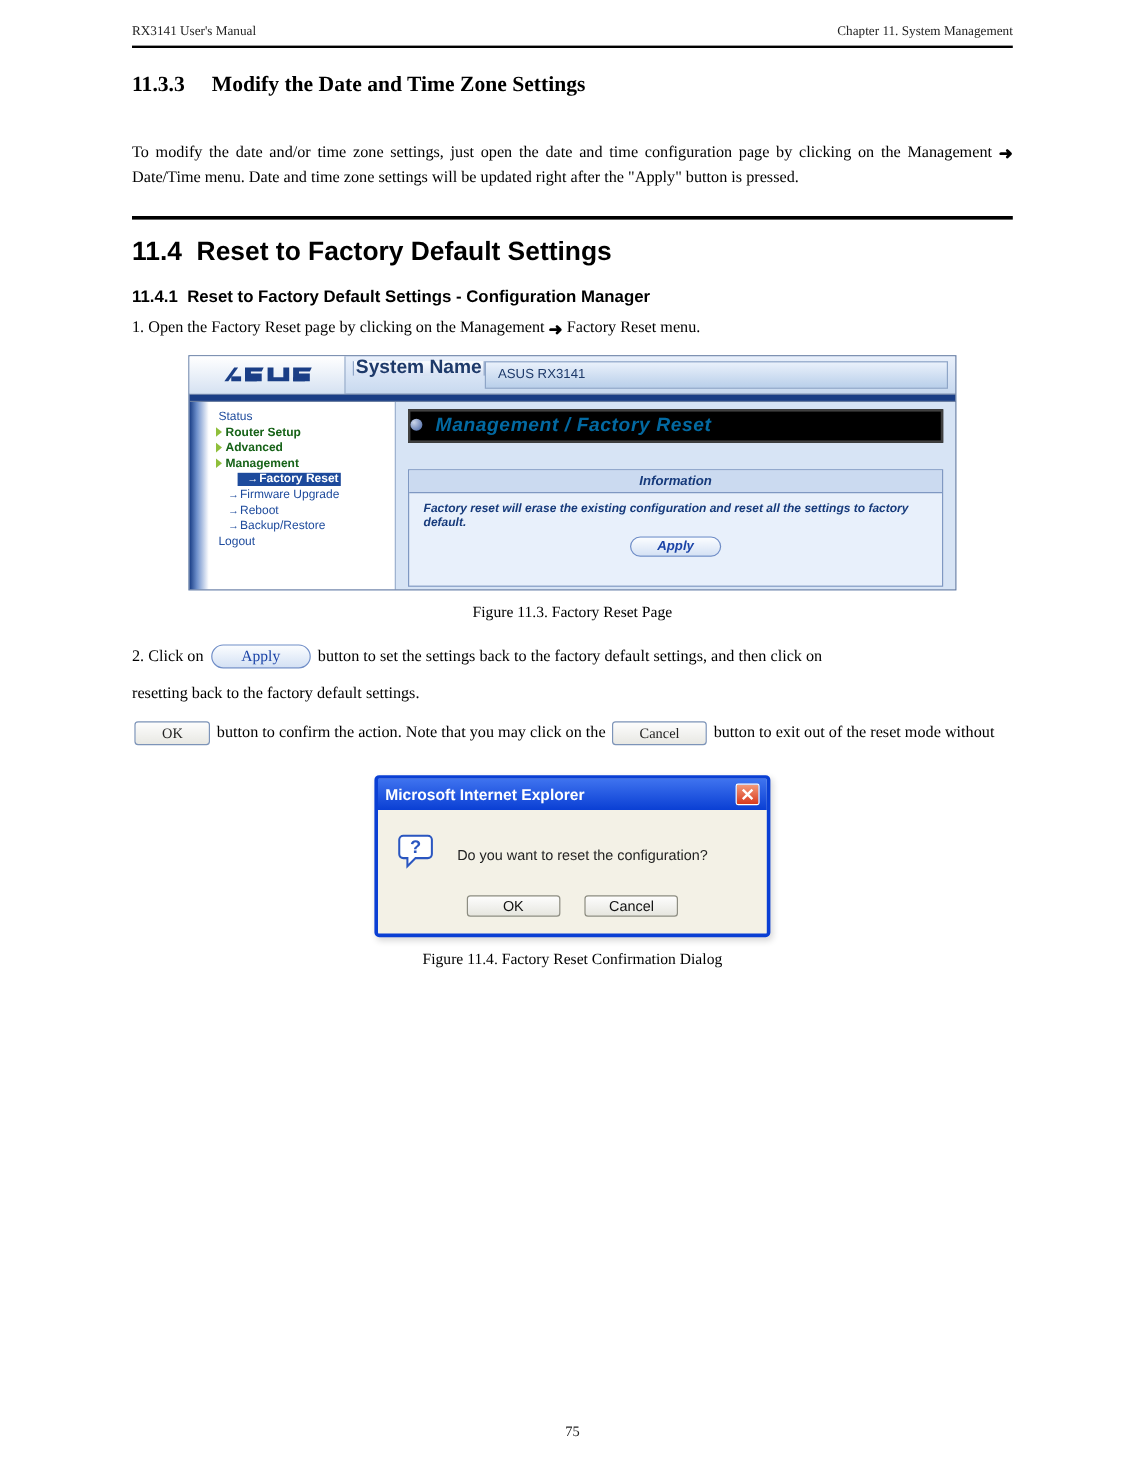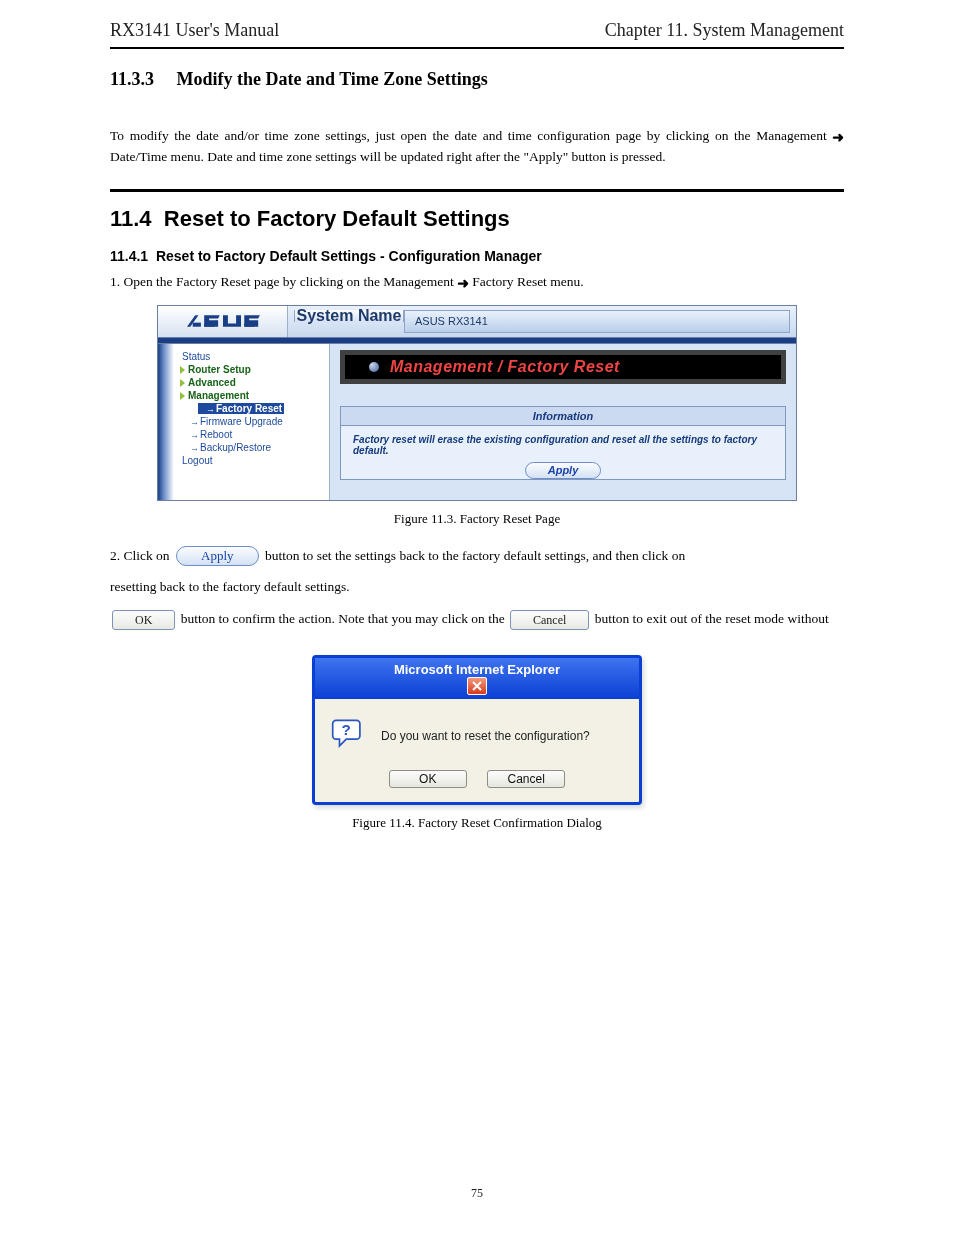--- a/index.html
+++ b/index.html
@@ -11,21 +11,21 @@
     color: #000;
     position: relative;
     padding: 0 110px;
   }
   .page-header {
     border-bottom: 2px solid #000;
     padding: 20px 0 6px 0;
     display: flex;
     justify-content: space-between;
     font-family: Georgia, "Times New Roman", serif;
-    font-size: 18px;
+    font-size: 11px;
     color: #222;
   }
   .section-num {
     font-family: Georgia, "Times New Roman", serif;
     font-weight: bold;
     font-size: 18px;
     margin-top: 20px;
     margin-bottom: 36px;
   }
   .body-text {
@@ -155,27 +155,27 @@
   }
   .nav-active::before { content: "→"; color:#fff; font-size:9px; margin-right:1px;}
   .nav-plain { color: #1d4a9c; padding-left:2px;}
   .router-main {
     flex: 1;
     background: #d7e4f5;
     padding: 6px 10px 10px 10px;
   }
   .main-title {
     background: #000;
-    color: #ef4444;
+    color: #0369a1;
     font-style: italic;
     font-weight: bold;
     font-family: Arial, sans-serif;
     font-size: 16px;
-    padding: 3px 24px;
-    border: 5px solid #404040;
+    padding: 3px 0;
+    border: 2px solid #404040;
     letter-spacing: .5px;
   }
   .main-title .bullet {
     display: inline-block;
     width: 10px; height: 10px;
     background: radial-gradient(circle at 30% 30%, #ccd6ea, #3d5c9e);
     border-radius: 50%;
     margin-right: 6px;
     vertical-align: middle;
   }
@@ -191,21 +191,21 @@
     text-align: center;
     font-size: 11px;
     font-weight: bold;
     color: #163a7b;
     padding: 3px 0;
   }
   .info-body {
     font-size: 10px;
     font-weight: bold;
     color: #163a7b;
-    padding: 8px 12px 0 12px;
+    padding: 8px 12px 24px 12px;
     border-radius: 11px;
   }
   .apply-wrap { text-align: center; margin-top: 6px; }
   .btn-apply {
     display: inline-block;
     font-size: 11px;
     color: #1a43a7;
     background: linear-gradient(#fbfdff,#d4e1f4);
     border: 1px solid #6f8dc7;
     border-radius: 10px;
@@ -261,21 +261,20 @@
   }
   .ie-title {
     background: linear-gradient(#3f73ef,#0a3fd4);
     color: #fff;
     font-size: 13px;
     font-weight: bold;
     padding: 4px 6px;
     display: flex;
     justify-content: space-between;
     align-items: center;
-    flex-direction: column;
   }
   .ie-close {
     width: 20px; height: 18px;
     background: linear-gradient(#f49a7a,#d83a1e);
     border: 1px solid #fff;
     border-radius: 2px;
     display:flex; align-items:center; justify-content:center;
   }
   .ie-close svg { width: 10px; height: 10px; }
   .ie-body {

